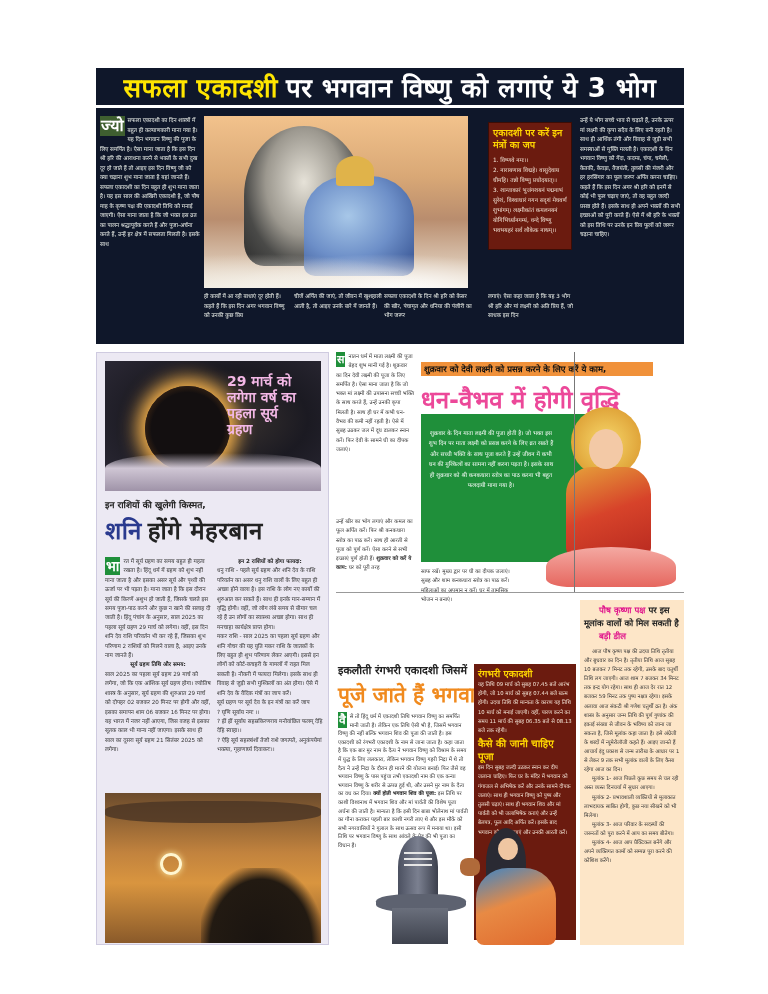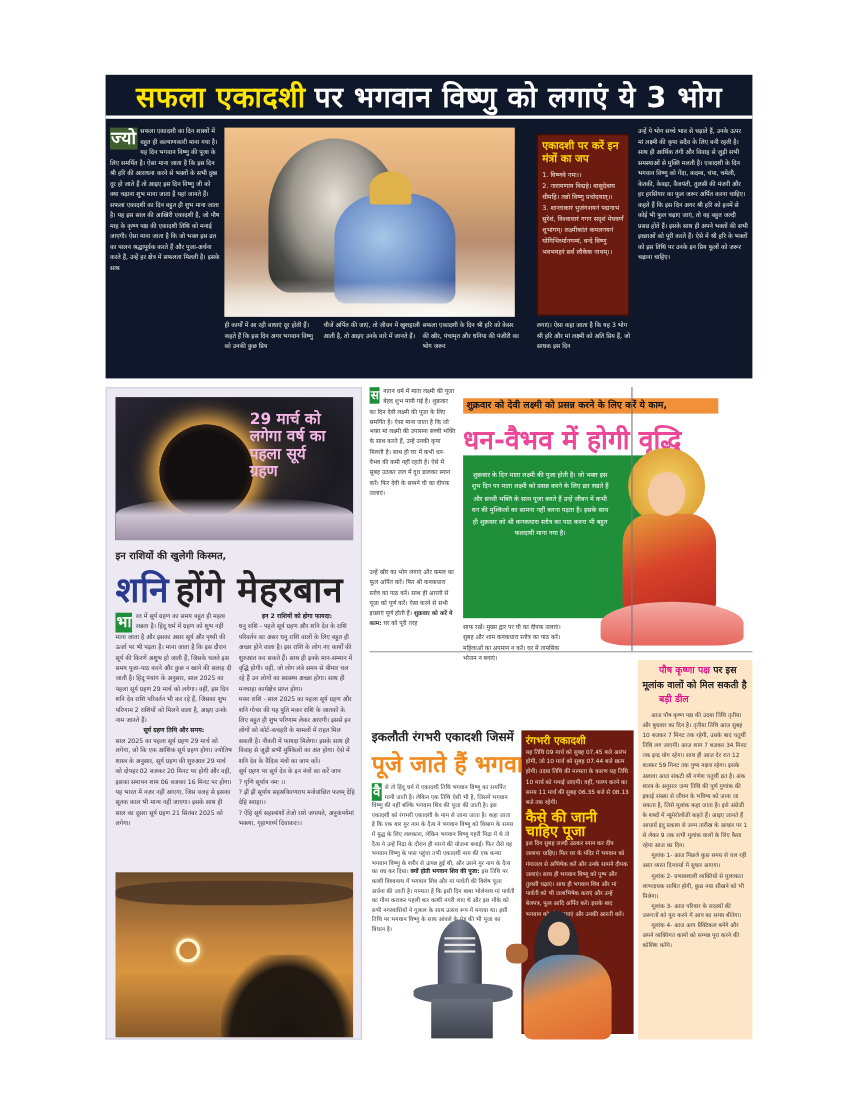--- a/index.html
+++ b/index.html
@@ -32,34 +32,34 @@
   .top-col1 { left: 4px; top: 48px; width: 100px; }
   .top-col1 .dropcap { font-size: 16px; background: #3f5f30; }
   .vishnu-img { position: absolute; left: 108px; top: 48px; width: 264px; height: 172px; background: linear-gradient(180deg, #f2c28c 0%, #d9a876 35%, #b98d6e 60%, #eee6d8 100%); overflow: hidden; }
   .vishnu-img .hood { position: absolute; left: 40px; top: 10px; width: 120px; height: 140px; border-radius: 60% 60% 20% 20%; background: radial-gradient(ellipse at 50% 40%, #e6e2d8 0%, #9c988f 45%, #4a4a48 70%, #2c2c2c 100%); }
   .vishnu-img .figure { position: absolute; left: 100px; top: 60px; width: 110px; height: 100px; border-radius: 40% 40% 10% 10%; background: radial-gradient(ellipse at 40% 40%, #a7c7e8 0%, #6d8fc8 50%, #2e4a8a 100%); }
   .vishnu-img .crown { position: absolute; left: 132px; top: 40px; width: 38px; height: 30px; background: #e0b34a; border-radius: 50% 50% 10% 10%; }
   .vishnu-img .clouds { position: absolute; left: 0; bottom: 0; width: 264px; height: 40px; background: radial-gradient(ellipse at 20% 100%, #f4f0e8 0%, rgba(244,240,232,0) 60%), radial-gradient(ellipse at 70% 100%, #ffffff 0%, rgba(255,255,255,0) 60%); }
   .top-col2 { left: 108px; top: 224px; width: 88px; }
   .top-col3 { left: 198px; top: 224px; width: 88px; }
   .top-col4 { left: 288px; top: 224px; width: 88px; }
-  .mantra-box { position: absolute; left: 392px; top: 54px; width: 84px; height: 165px; background: #6b1b0f; border: 1px solid #3b0d06; padding: 4px 4px; }
+  .mantra-box { position: absolute; left: 392px; top: 54px; width: 84px; height: 128px; background: #6b1b0f; border: 1px solid #3b0d06; padding: 4px 4px; }
   .mantra-title { font-size: 9.5px; font-weight: bold; color: #ffd600; line-height: 12px; margin-bottom: 4px; }
   .mantra-line { font-size: 5.8px; line-height: 10px; color: #f4e6d8; }
   .top-col5 { left: 392px; top: 224px; width: 86px; }
   .top-col6 { left: 484px; top: 48px; width: 100px; }
 
   
   .left-panel { position: absolute; left: 0; top: 312px; width: 233px; height: 593px; background: #ece9f3; border: 1px solid #cfcbe0; }
   .eclipse-img { position: absolute; left: 8px; top: 8px; width: 216px; height: 130px; background: radial-gradient(ellipse at 55% 45%, #3b3430 0%, #1b1a22 50%, #2e2b38 100%); overflow: hidden; }
   .eclipse-img .corona { position: absolute; left: 40px; top: 25px; width: 85px; height: 85px; border-radius: 50%; box-shadow: 0 0 18px 8px #f6b24b, inset 0 0 0 0 #000; background: radial-gradient(circle, #130f10 60%, #3a2514 76%, #f2a23a 86%, #f6d08a 92%, rgba(0,0,0,0) 100%); }
   .eclipse-img .eclipse-clouds { position: absolute; left: 0; bottom: 0; width: 216px; height: 38px; background: linear-gradient(180deg, rgba(210,200,210,0) 0%, #cfc6d4 40%, #9f93a8 100%); border-radius: 40% 40% 0 0; }
   .eclipse-title { position: absolute; right: 14px; top: 12px; width: 80px; font-size: 14px; font-weight: bold; line-height: 16px; color: #f3b8e6; }
   .shani-kicker { position: absolute; left: 8px; top: 145px; font-size: 9px; color: #222; font-weight: bold; }
-  .shani-head { position: absolute; left: 8px; top: 160px; font-size: 32px; font-weight: bold; color: #222; letter-spacing: 0.5px; }
+  .shani-head { position: absolute; left: 8px; top: 160px; font-size: 24px; font-weight: bold; color: #222; letter-spacing: 0.5px; }
   .shani-head .accent { color: #2a3a8e; margin-right: 6px; }
   .lp-col { position: absolute; font-size: 5.6px; line-height: 9.4px; color: #333; }
   .lp-col1 { left: 8px; top: 204px; width: 106px; }
   .lp-col1 .dropcap { font-size: 14px; background: #1f8f3a; }
   .lp-col2 { left: 120px; top: 204px; width: 106px; }
   .lp-sub { font-weight: bold; color: #222; text-align: center; display: block; }
   .sunset-img { position: absolute; left: 8px; top: 440px; width: 216px; height: 150px; background: linear-gradient(180deg, #6b4b2c 0%, #c2833e 40%, #d9953f 60%, #8a5a2a 100%); overflow: hidden; }
   .sunset-img .cloud { position: absolute; left: 0; top: 8px; width: 216px; height: 22px; background: #4a3524; border-radius: 40%; opacity: 0.8; }
   .sunset-img .ring { position: absolute; left: 55px; top: 60px; width: 22px; height: 22px; border-radius: 50%; border: 3px solid #fff6d0; box-shadow: 0 0 6px #ffe8a0; }
   .sunset-img .trees { position: absolute; right: 0; bottom: 0; width: 120px; height: 75px; background: radial-gradient(ellipse at 50% 100%, #1a1410 0%, #221a12 60%, rgba(0,0,0,0) 75%); }
@@ -93,21 +93,21 @@
   .lingam-img .base { position: absolute; left: 0; top: 58px; width: 90px; height: 18px; border-radius: 40%; background: #5d6270; }
   .lingam-img .pedestal { position: absolute; left: 16px; top: 72px; width: 56px; height: 36px; background: linear-gradient(180deg, #6a6f7c 0%, #3e424d 100%); }
   .woman-img { position: absolute; left: 120px; top: 232px; width: 110px; height: 117px; }
   .woman-img .hair { position: absolute; left: 30px; top: 0; width: 40px; height: 70px; border-radius: 50% 50% 30% 30%; background: #2a2a33; }
   .woman-img .face { position: absolute; left: 42px; top: 10px; width: 20px; height: 22px; border-radius: 50%; background: #efc6a2; }
   .woman-img .dress { position: absolute; left: 20px; top: 40px; width: 80px; height: 77px; border-radius: 40% 40% 10% 10%; background: linear-gradient(160deg, #3a85c8 0%, #e88a44 45%, #e06a2e 100%); }
   .woman-img .pot { position: absolute; left: 4px; top: 30px; width: 20px; height: 18px; border-radius: 40%; background: #b06a3a; }
   .rangbhari-box { position: absolute; left: 138px; top: 68px; width: 102px; height: 276px; background: #6b1b0f; padding: 4px 4px; }
   .rb-title { font-size: 9.5px; font-weight: bold; color: #ffd600; line-height: 12px; }
   .rb-text { font-size: 5.3px; line-height: 9.2px; color: #f4e6d8; }
-  .rb-sub { font-size: 13px; font-weight: bold; color: #ffd600; line-height: 13px; margin-top: 2px; }
+  .rb-sub { font-size: 10px; font-weight: bold; color: #ffd600; line-height: 13px; margin-top: 2px; }
 
   
   .mulank { position: absolute; left: 484px; top: 560px; width: 104px; height: 345px; background: #fde6c8; padding: 4px 4px; }
   .mulank-title { font-size: 8.5px; font-weight: bold; line-height: 13px; color: #222; }
   .mulank-title .pink { color: #e0158c; margin-left: 15px; }
   .mulank-text { font-size: 5.3px; line-height: 9.1px; color: #333; margin-top: 4px; }
   .mulank-text p { margin-bottom: 0; }
   .mulank-text .indent { text-indent: 8px; }
 
   .divider-h { position: absolute; left: 240px; top: 552px; width: 348px; height: 1px; background: #999; }

